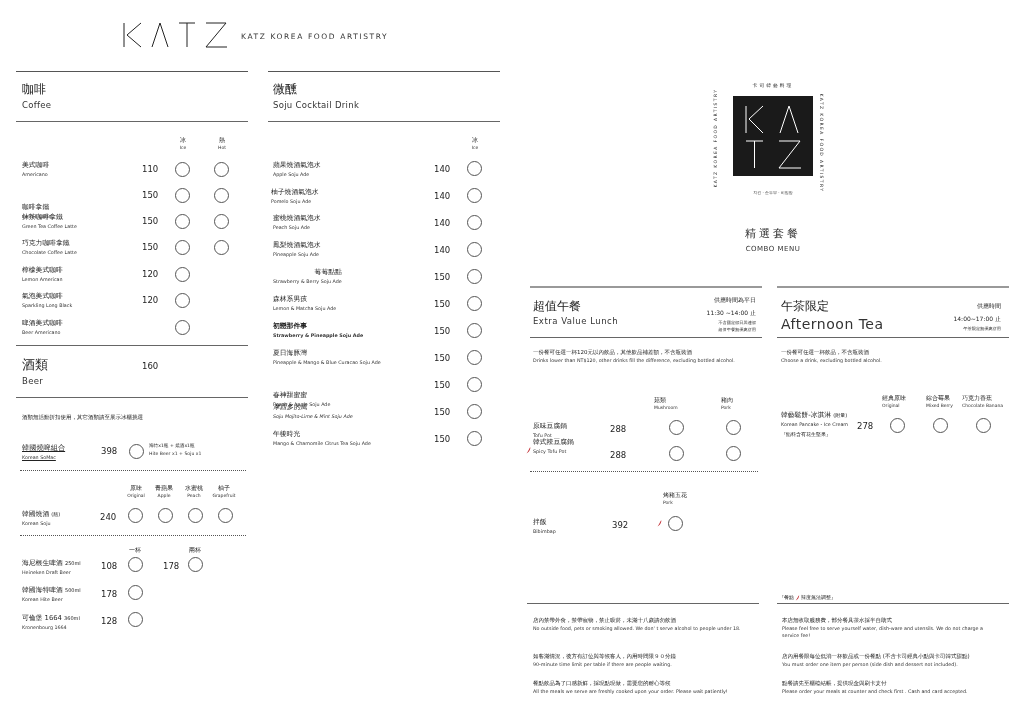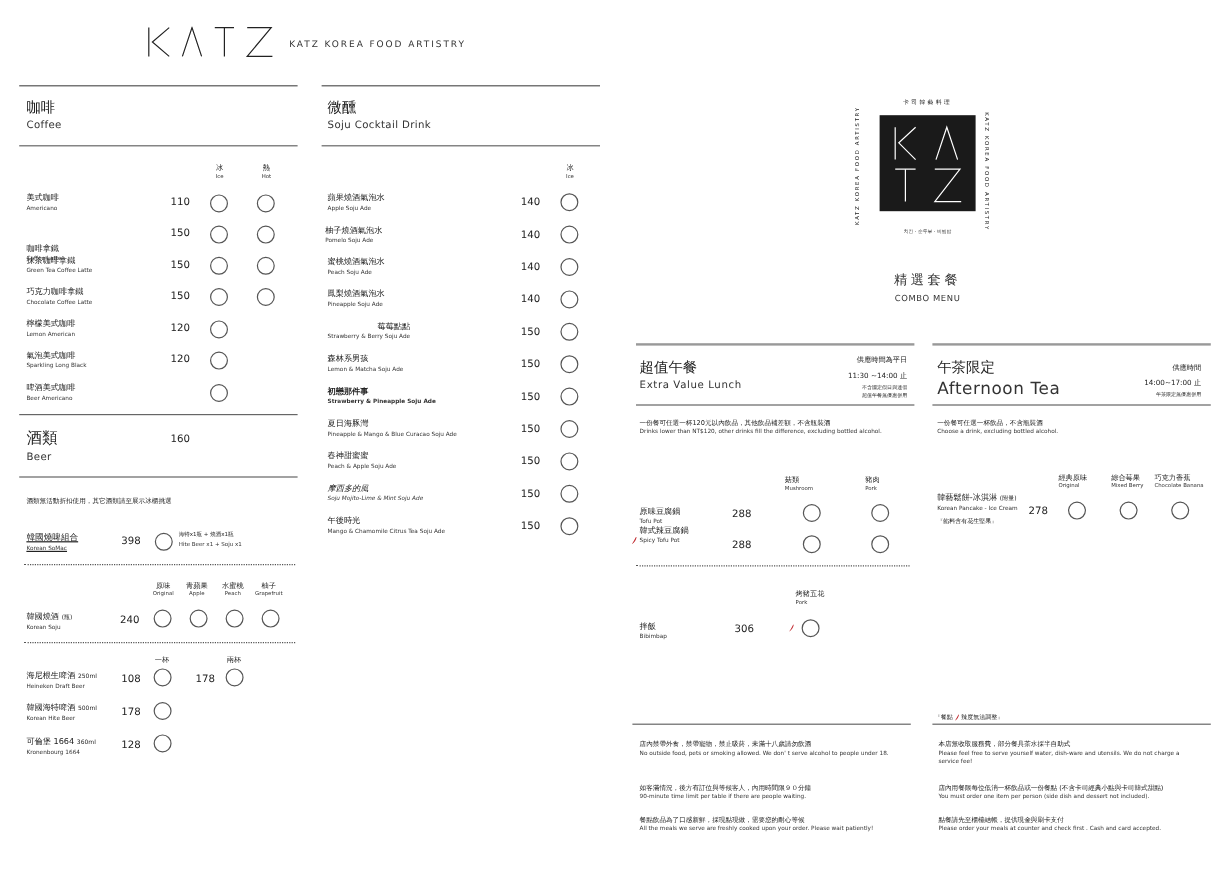--- a/index.html
+++ b/index.html
@@ -241,21 +241,21 @@
 <div class="abs price" style="left:434px;top:326px;">150</div>
 <div class="circ" style="left:467px;top:323px;"></div>
 
 <div class="abs" style="left:273px;top:348px;">
     <div class="name-zh">夏日海豚灣</div>
     <div class="name-en">Pineapple &amp; Mango &amp; Blue Curacao Soju Ade</div>
   </div>
 <div class="abs price" style="left:434px;top:353px;">150</div>
 <div class="circ" style="left:467px;top:350px;"></div>
 
-<div class="abs" style="left:273px;top:375px;">
+<div class="abs" style="left:273px;top:390px;">
     <div class="name-zh">春神甜蜜蜜</div>
     <div class="name-en">Peach &amp; Apple Soju Ade</div>
   </div>
 <div class="abs price" style="left:434px;top:380px;">150</div>
 <div class="circ" style="left:467px;top:377px;"></div>
 
 <div class="abs" style="left:273px;top:402px;font-style:italic;">
     <div class="name-zh">摩西多的風</div>
     <div class="name-en">Soju Mojito-Lime &amp; Mint Soju Ade</div>
   </div>
@@ -338,21 +338,21 @@
     <div class="z">烤豬五花</div>
     <div class="e">Pork</div>
   </div>
 <svg class="pepper" style="left:657px;top:520px;" viewBox="0 0 5 7">
     <path d="M4.5 0.5 C4 3 3 5 0.5 6.5 C2 4.5 3 2.5 3.8 0.8 Z" fill="#c0272d"></path>
   </svg>
 <div class="abs" style="left:533px;top:517px;">
     <div class="name-zh">拌飯</div>
     <div class="name-en">Bibimbap</div>
   </div>
-<div class="abs price" style="left:612px;top:520px;">306</div>
+<div class="abs price" style="left:612px;top:520px;">392</div>
 <div class="circ" style="left:668px;top:516px;"></div>
 
 <div class="hr" style="left:777px;top:286px;width:232px;background:#999;height:1.5px;"></div>
 <div class="abs" style="left:781px;top:298px;font-size:12px;color:#222;">午茶限定</div>
 <div class="abs" style="left:781px;top:316px;font-size:14px;letter-spacing:0.5px;color:#333;">Afternoon Tea</div>
 <div class="abs small-r" style="left:925px;top:302px;width:76px;">
   <div style="font-size:6px;color:#222;">供應時間</div>
   <div style="font-size:6px;color:#222;margin-top:4px;">14:00~17:00 止</div>
   <div style="font-size:4.2px;color:#333;margin-top:2px;">午茶限定無優惠併用</div>
 </div>

